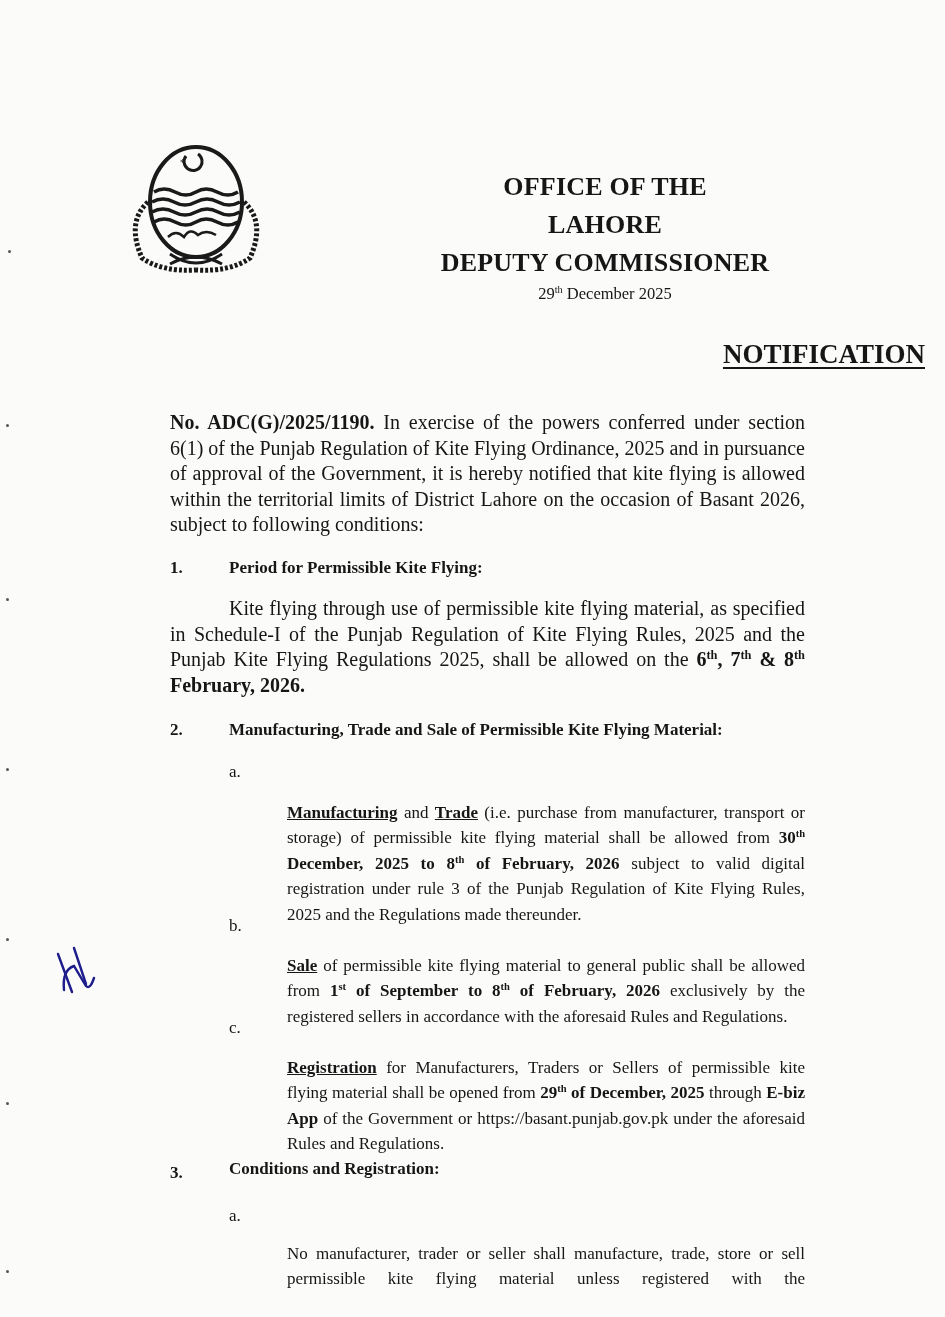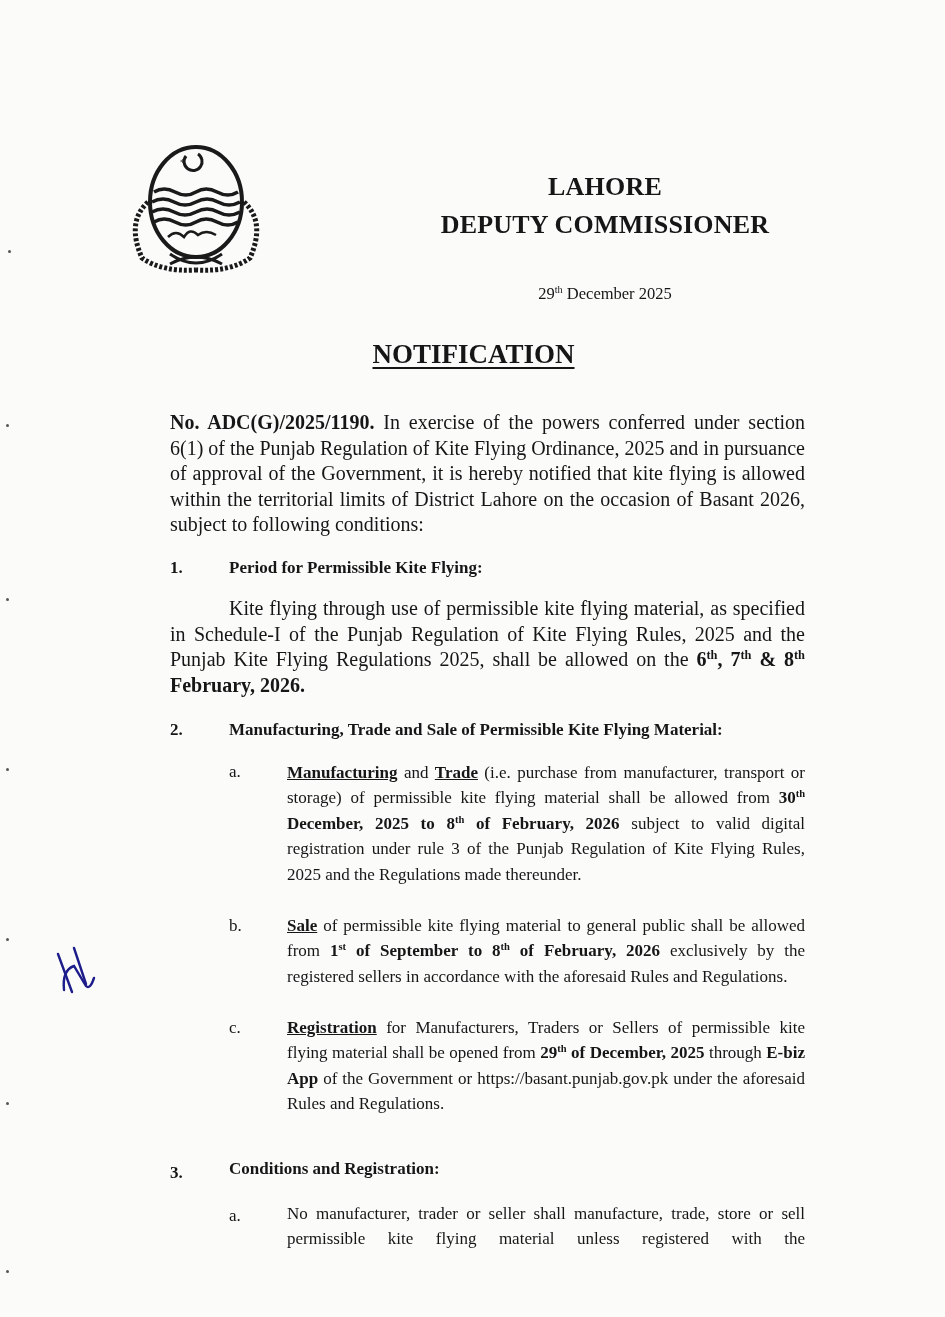--- a/index.html
+++ b/index.html
@@ -16,36 +16,37 @@
     position: absolute; left: 400px; width: 410px; top: 168px;
     text-align: center; font-weight: bold; font-size: 26px; line-height: 38px;
     letter-spacing: 0.2px;
   }
   .dateline {
     position: absolute; left: 400px; width: 410px; top: 284px; text-align: center;
     font-weight: normal; font-size: 16.5px;
   }
   sup { font-size: 0.62em; line-height: 0; vertical-align: 0.55em; }
   .title {
-    position: absolute; left: 0; width: 925px; top: 339px; text-align: center;
-    font-weight: bold; font-size: 27px; padding-left: 11px;
+    position: absolute; left: 0; width: 925px; top: 339px; text-align: right;
+    font-weight: bold; font-size: 27px;
   }
   .title span { text-decoration: underline; text-underline-offset: 4px; text-decoration-thickness: 2px; }
   .para {
     position: absolute; left: 170px; width: 635px; font-size: 20px; line-height: 25.6px;
     text-align: justify;
   }
   .b { font-weight: bold; }
   .u { text-decoration: underline; font-weight: bold; }
   .sec-num { position: absolute; left: 170px; font-weight: bold; font-size: 17px; }
   .sec-head { position: absolute; left: 229px; font-weight: bold; font-size: 17px; }
   .item-lbl { position: absolute; left: 229px; font-size: 17px; }
   .item-body {
     position: absolute; left: 287px; width: 518px; font-size: 17px; line-height: 25.4px;
     text-align: justify;
+    margin-top: 40px;
   }
   .lastline-justify { text-align-last: justify; }
   .indent { text-indent: 59px; }
   .signature { position: absolute; left: 50px; top: 940px; width: 50px; height: 60px; }
   .speck { position: absolute; width: 3px; height: 3px; background: #555; border-radius: 50%; }
 </style>
 </head>
 <body>
 
 <div class="page">
@@ -60,20 +61,21 @@
       <path d="M46 80 q10 -6 21 0 t21 0 t21 0 t21 0" stroke-width="3.5"></path>
       <path d="M60 95 q8 -8 16 0 q6 -10 14 -2 q8 -6 18 0" stroke-width="2.5"></path>
       <path d="M40 60 q-22 20 -6 56 q20 14 54 12" stroke-width="5" stroke-dasharray="3 2"></path>
       <path d="M136 60 q22 20 6 56 q-20 14 -54 12" stroke-width="5" stroke-dasharray="3 2"></path>
       <path d="M62 122 q26 -14 52 0 M62 112 q26 18 52 0" stroke-width="3"></path>
     </g>
     <text x="72" y="24" font-size="10" fill="#1a1a1a">*</text>
   </svg>
 
   <div class="office">
+    <div>OFFICE OF THE</div>
     <div>LAHORE</div>
     <div>DEPUTY COMMISSIONER</div>
   </div>
   <div class="dateline"><span>29</span><sup>th</sup><span> December 2025</span></div>
 
   <div class="title"><span>NOTIFICATION</span></div>
 
   <div class="para" style="top:410px"><span class="b">No. ADC(G)/2025/1190.</span><span> In exercise of the powers conferred under section 6(1) of the Punjab Regulation of Kite Flying Ordinance, 2025 and in pursuance of approval of the Government, it is hereby notified that kite flying is allowed within the territorial limits of District Lahore on the occasion of Basant 2026, subject to following conditions:</span></div>
 
   <div class="sec-num" style="top:558px">1.</div>

